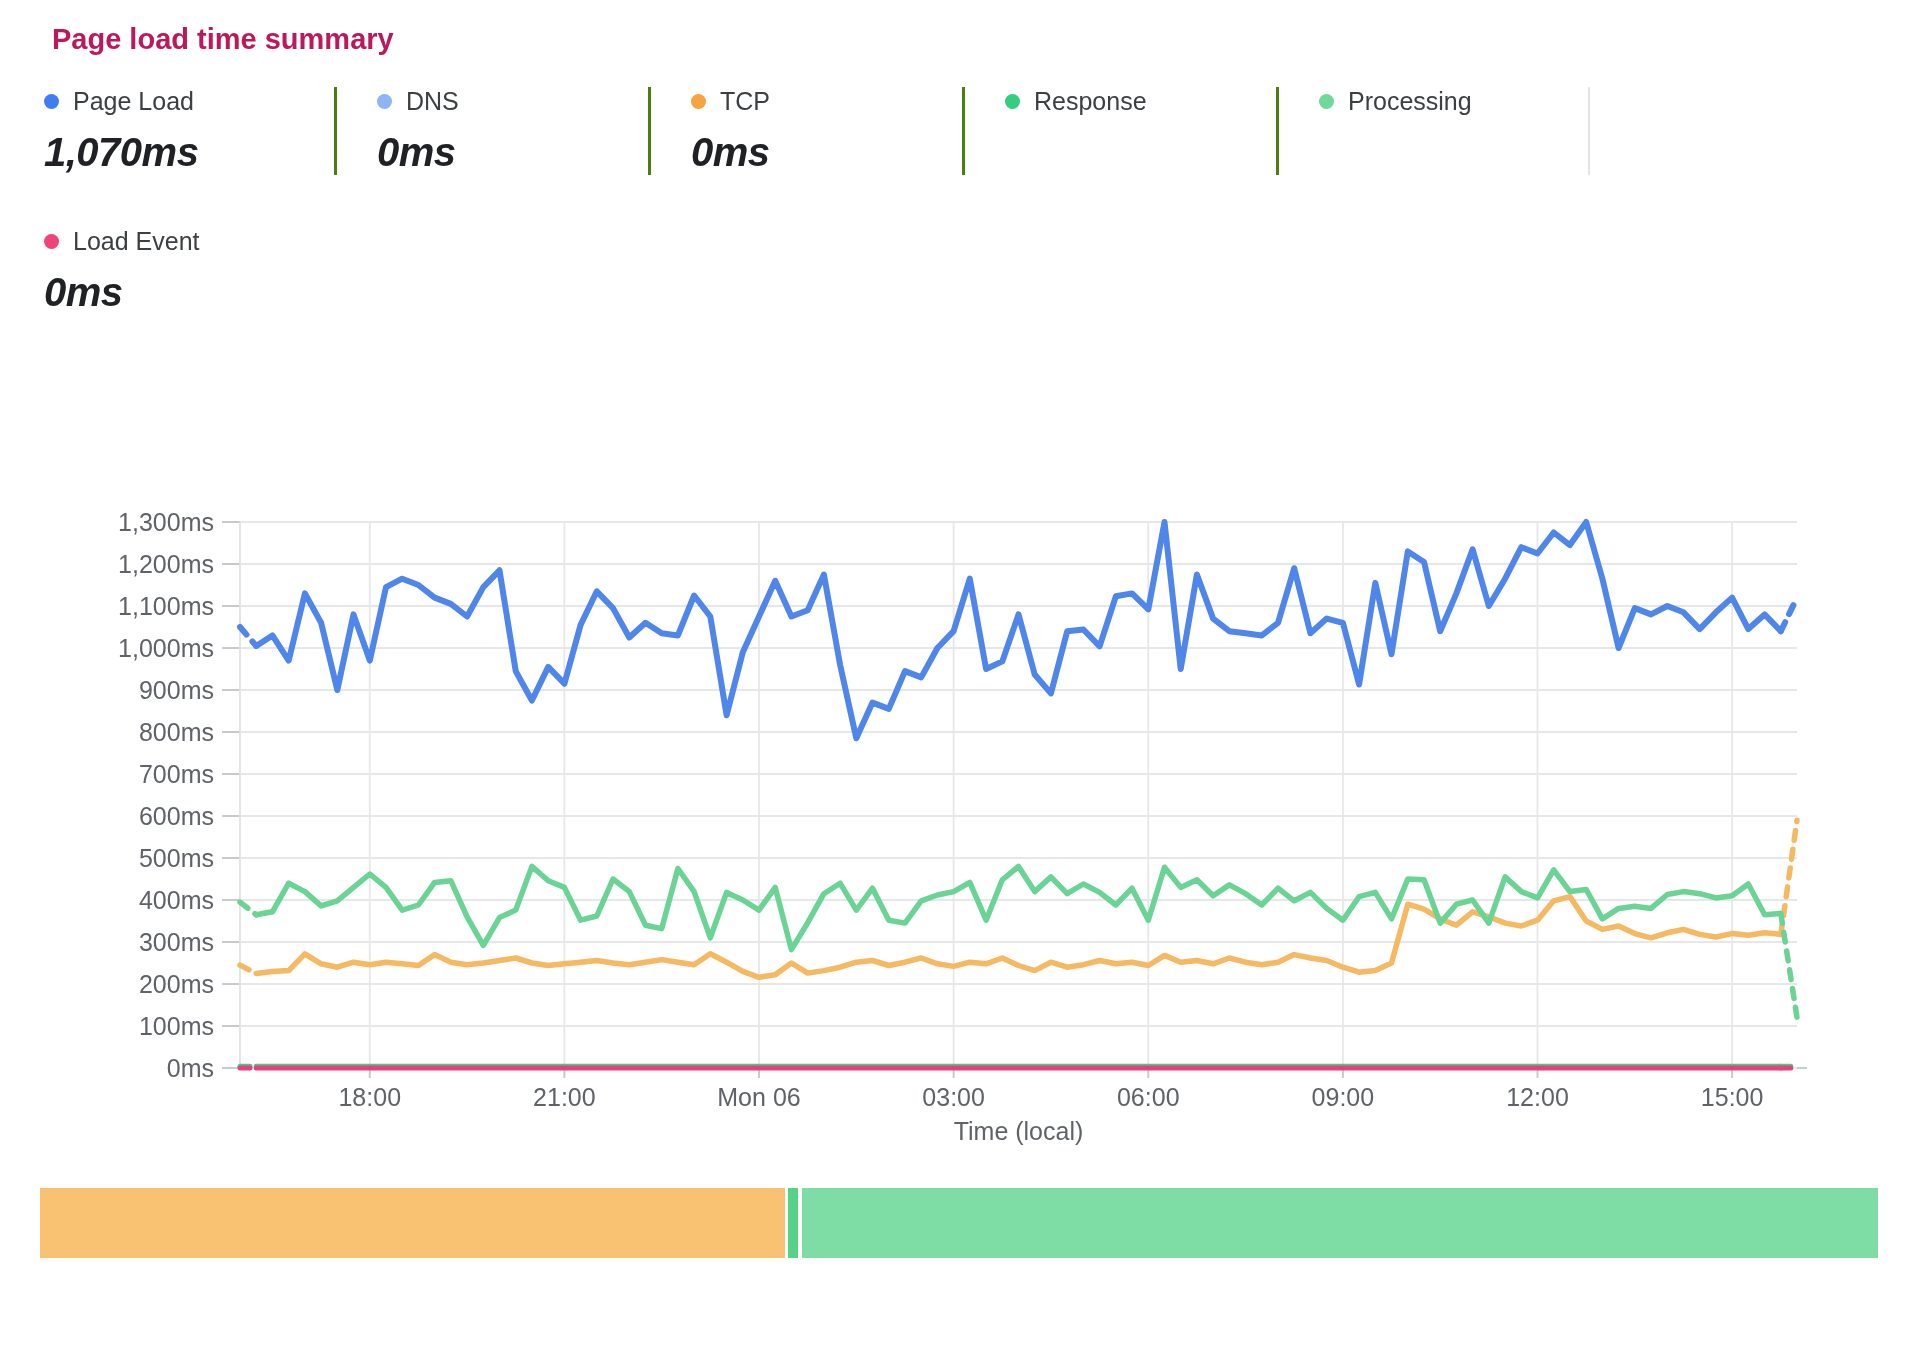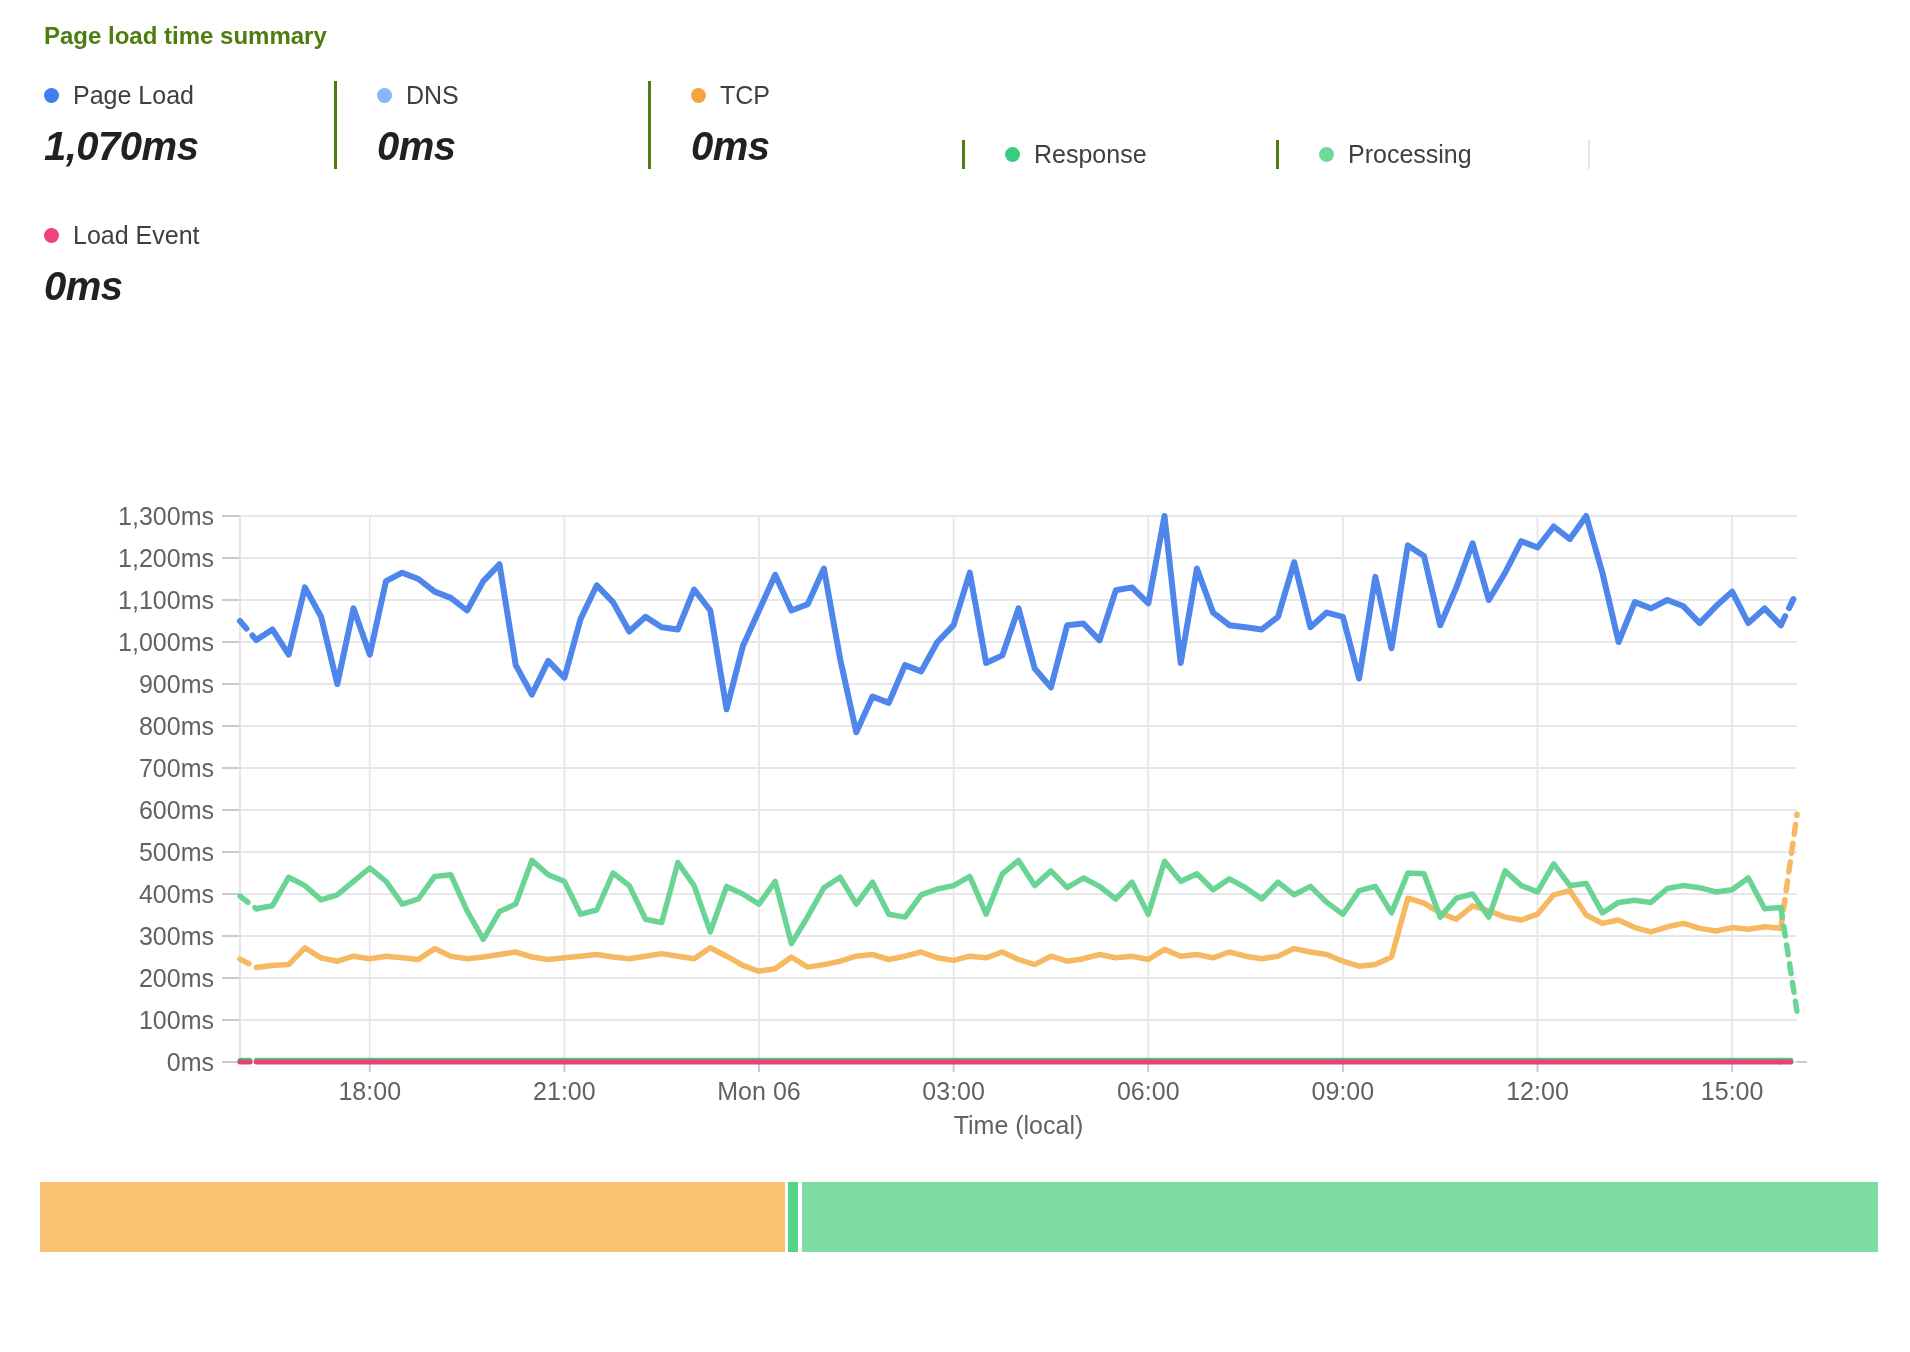--- a/index.html
+++ b/index.html
@@ -1,20 +1,20 @@
 <!DOCTYPE html>
 <html><head>
 <meta charset="utf-8">
 <style>
   html,body{margin:0;padding:0;background:#ffffff;}
   body{width:1910px;height:1352px;font-family:"Liberation Sans",sans-serif;color:#202124;overflow:hidden;}
   .header{margin:22px 44px 0 44px;}
-  .title{font-size:24px;font-weight:700;color:#4d7c0f;line-height:1.2;margin:0;}
+  .title{font-size:29px;font-weight:700;color:#be185d;line-height:1.2;margin:8px;}
   .subtitle{font-size:25px;font-weight:400;color:#5f6368;margin:16px 0 0 0;}
-  .stats-row{display:flex;margin:30px 44px 0 44px;align-items:flex-end;}
+  .stats-row{display:flex;margin:30px 44px 0 44px;}
   .stats-row--secondary{margin-top:52px;}
   .stat{width:314px;box-sizing:border-box;padding-left:40px;border-left:3px solid #4d7c0f;}
   .stat:first-child{width:290px;padding-left:0;border-left:none;}
   .stats-row--primary .stat:last-child{border-right:2px solid #e4e4e7;}
   .stat-top{display:flex;align-items:center;}
   .dot{width:15px;height:15px;border-radius:50%;flex:0 0 auto;margin-right:14px;background:#999;}
   .stat-label{font-size:25px;color:#3c4043;white-space:nowrap;}
   .stat-value{font-size:40px;font-weight:700;color:#202124;margin-top:14px;letter-spacing:-0.5px;font-style:italic;}
   #chart-svg{display:block;margin-top:71px;}
   .statusbar{display:flex;height:70px;margin:17px 32px 0 40px;}

